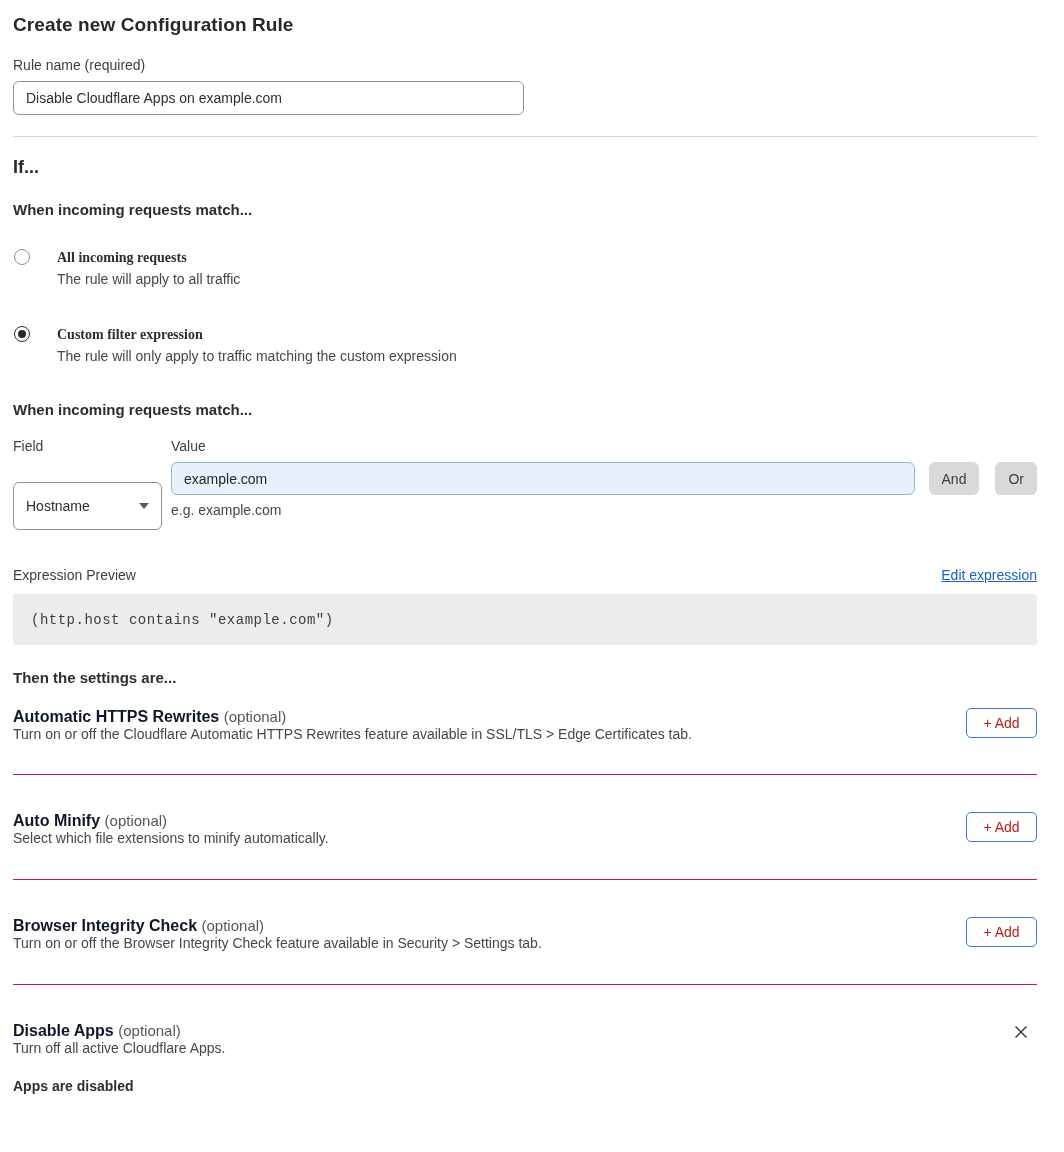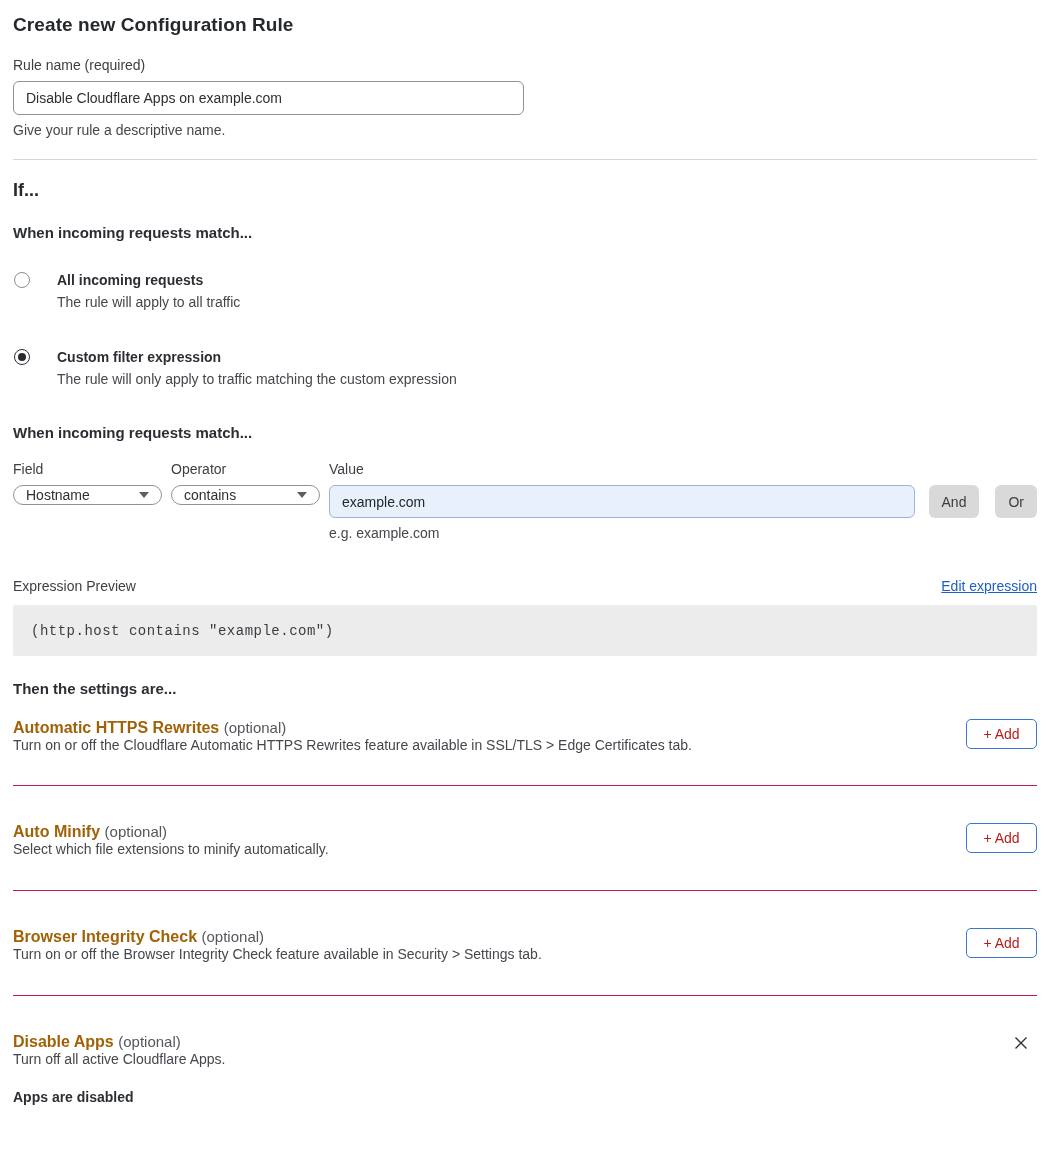--- a/index.html
+++ b/index.html
@@ -88,47 +88,48 @@
     margin: -4px 0 0 -4px;
     border-radius: 50%;
     background: #26292d;
   }
   .radio-texts { margin-left: 27px; }
   .radio-label {
     font-size: 14px;
     font-weight: 700;
     color: #2b2e33;
     line-height: 17px;
+    font-family: Liberation Serif, serif;
   }
   .radio-desc {
     margin-top: 5px;
     font-size: 14px;
     color: #44474c;
     line-height: 17px;
   }
   
   .condition-row {
     display: flex;
     align-items: flex-start;
     margin-top: 21px;
   }
   .cond-col { display: flex; flex-direction: column; }
   .cond-col .col-label {
     font-size: 14px;
     color: #3c3f44;
     margin-bottom: 9px;
     line-height: 14px;
   }
-  .col-field, .col-operator { width: 149px; margin-right: 9px; }
+  .col-field, .col-operator { width: 149px; margin-right: 9px; gap: 20px; }
   .col-value { flex: 1 1 auto; margin-right: 14px; }
   .select-box {
-    height: 20px;
+    height: 48px;
     background: #fff;
     border: 1px solid #8f9297;
-    border-radius: 16px;
+    border-radius: 6px;
     display: flex;
     align-items: center;
     justify-content: space-between;
     padding: 0 12px;
     font-size: 14px;
     color: #2c2f33;
     cursor: pointer;
     user-select: none;
   }
   .chevron {
@@ -212,21 +213,21 @@
   }
   .setting + .setting {
     border-top: 1px solid #be185d;
     padding-top: 37px;
     padding-bottom: 33px;
   }
   .setting:last-of-type { padding-bottom: 0; }
   .setting-title {
     font-size: 16px;
     font-weight: 700;
-    color: #a16207;
+    color: #0f172a;
   }
   .setting-optional {
     font-size: 15px;
     font-weight: 400;
     color: #54575c;
   }
   .setting-desc {
     font-size: 14px;
     color: #44474c;
   }
@@ -263,21 +264,20 @@
 </style>
 </head>
 <body>
 
 <div class="page">
 
   <h1 class="page-title">Create new Configuration Rule</h1>
 
   <label class="form-label">Rule name (required)</label>
   <input class="text-input" type="text" value="Disable Cloudflare Apps on example.com" style="">
-  <div class="helper-text">Give your rule a descriptive name.</div>
 
   <hr class="divider">
 
   <h2 class="if-heading">If...</h2>
   <h3 class="sub-heading">When incoming requests match...</h3>
 
   <div class="radio-group">
     <div class="radio-option">
       <span class="radio-circle"></span>
       <span class="radio-texts">
@@ -297,27 +297,20 @@
   <h3 class="sub-heading" style="margin-top:36px">When incoming requests match...</h3>
 
   <div class="condition-row">
     <div class="cond-col col-field">
       <span class="col-label">Field</span>
       <div class="select-box">
         <span>Hostname</span>
         <span class="chevron"></span>
       </div>
     </div>
-    <div class="cond-col col-operator">
-      <span class="col-label">Operator</span>
-      <div class="select-box">
-        <span>contains</span>
-        <span class="chevron"></span>
-      </div>
-    </div>
     <div class="cond-col col-value">
       <span class="col-label">Value</span>
       <input class="value-input" type="text" value="example.com" style="">
       <div class="value-helper">e.g. example.com</div>
     </div>
     <div class="cond-col">
       <span class="conj-spacer"></span>
       <div class="conj-buttons">
         <button class="conj-btn">And</button>
         <button class="conj-btn">Or</button>

